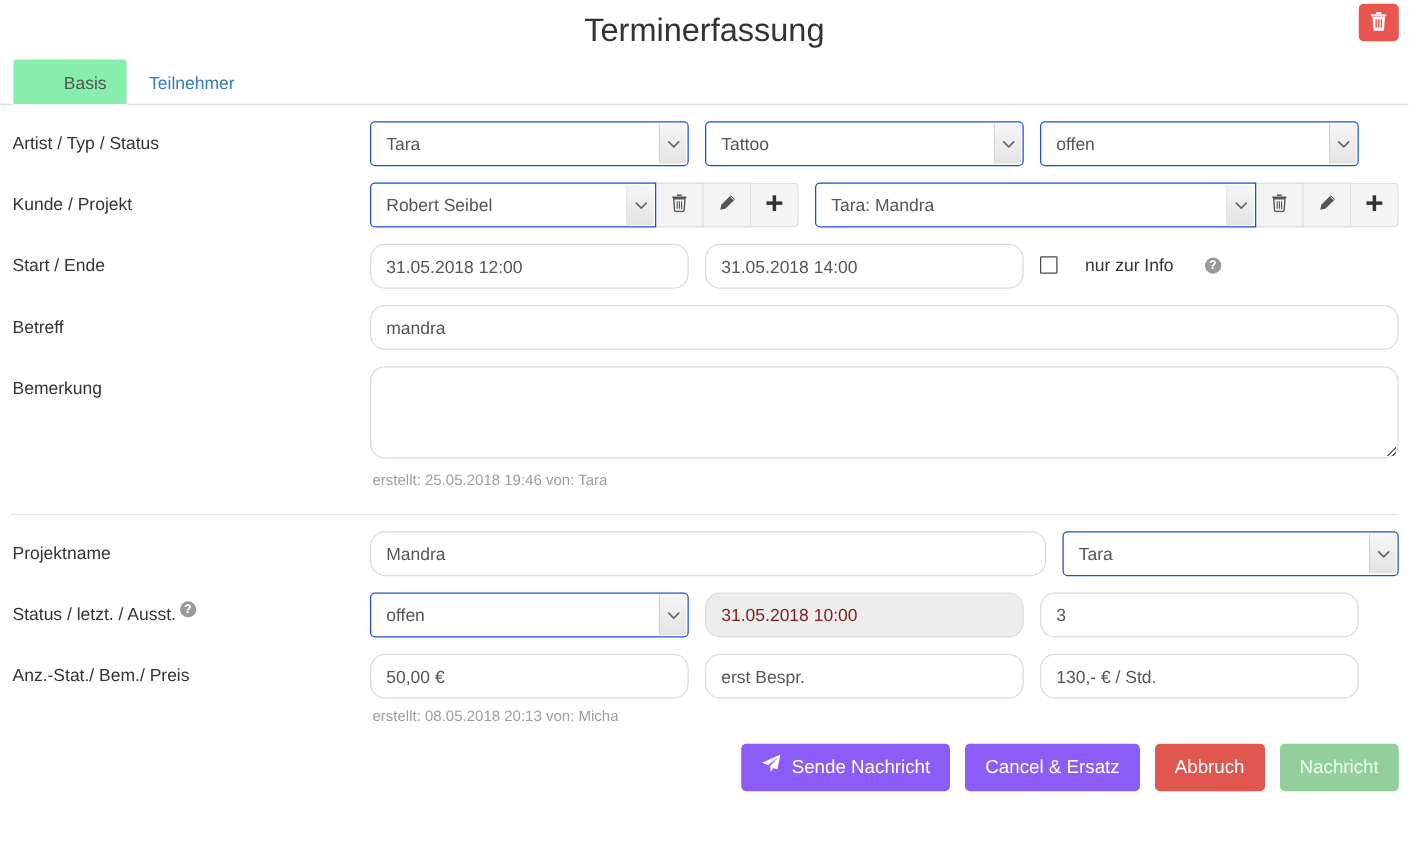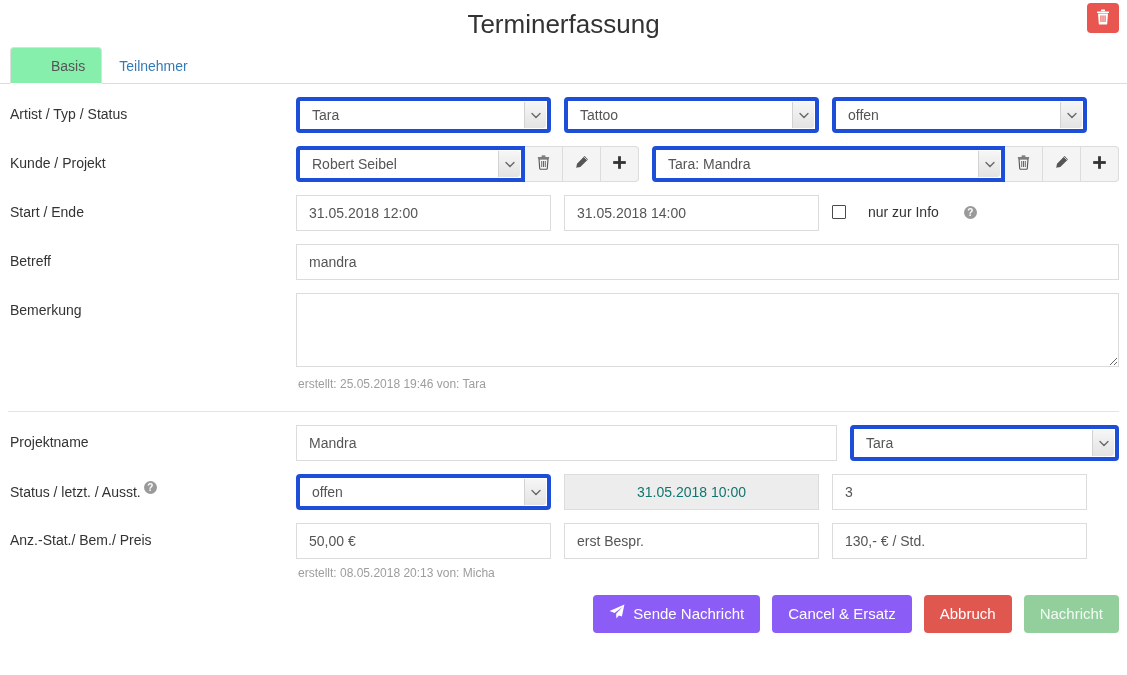--- a/index.html
+++ b/index.html
@@ -97,42 +97,41 @@
   
   .ctl {
     width: 100%;
     height: 36px;
     padding: 6px 12px;
     font-size: 14px;
     font-family: "Liberation Sans", sans-serif;
     color: #555555;
     background: #ffffff;
     border: 1px solid #dcdcdc;
-    border-radius: 0;
+    border-radius: 12px;
     line-height: 22px;
     outline: none;
   }
   .ctl.disabled {
     background: #ededed;
-    color: #0f766e;
-    text-align: center;
+    color: #7f1d1d;
   }
   textarea.ctl {
     height: 74px;
     resize: vertical;
     line-height: 20px;
   }
 
   
   .select {
     position: relative;
     width: 100%;
     height: 36px;
     background: #ffffff;
-    border: 4px solid #1d4ed8;
+    border: 1px solid #1d4ed8;
     border-radius: 4px;
     display: flex;
     align-items: center;
     cursor: pointer;
   }
   .select .sel-val {
     flex: 1 1 auto;
     padding: 0 8px 0 12px;
     font-size: 14px;
     color: #555555;

